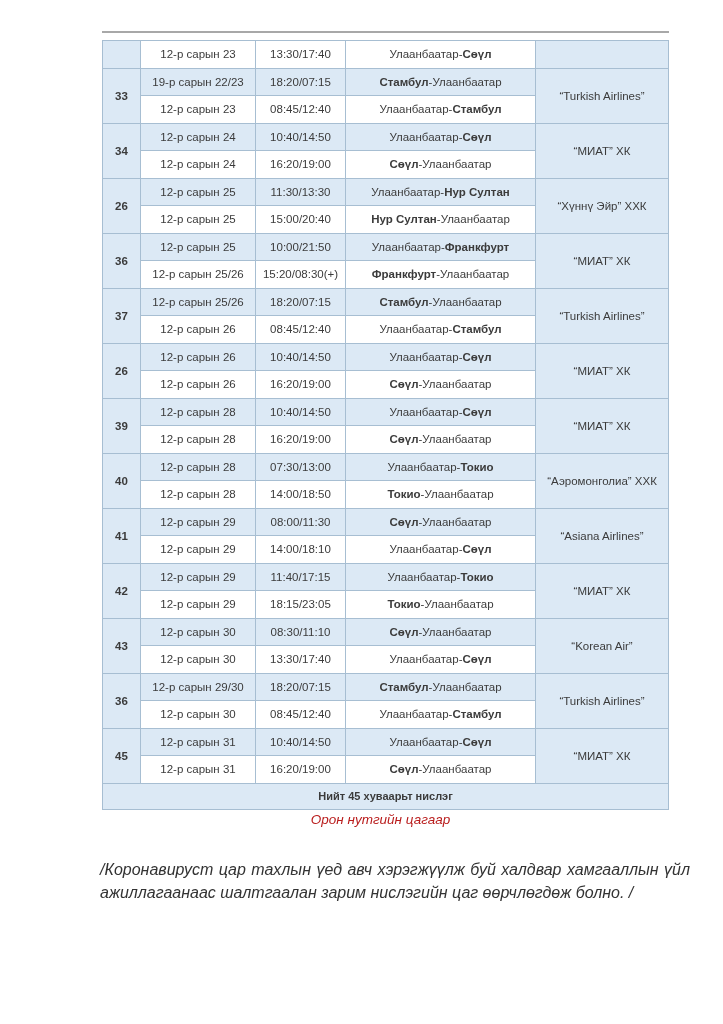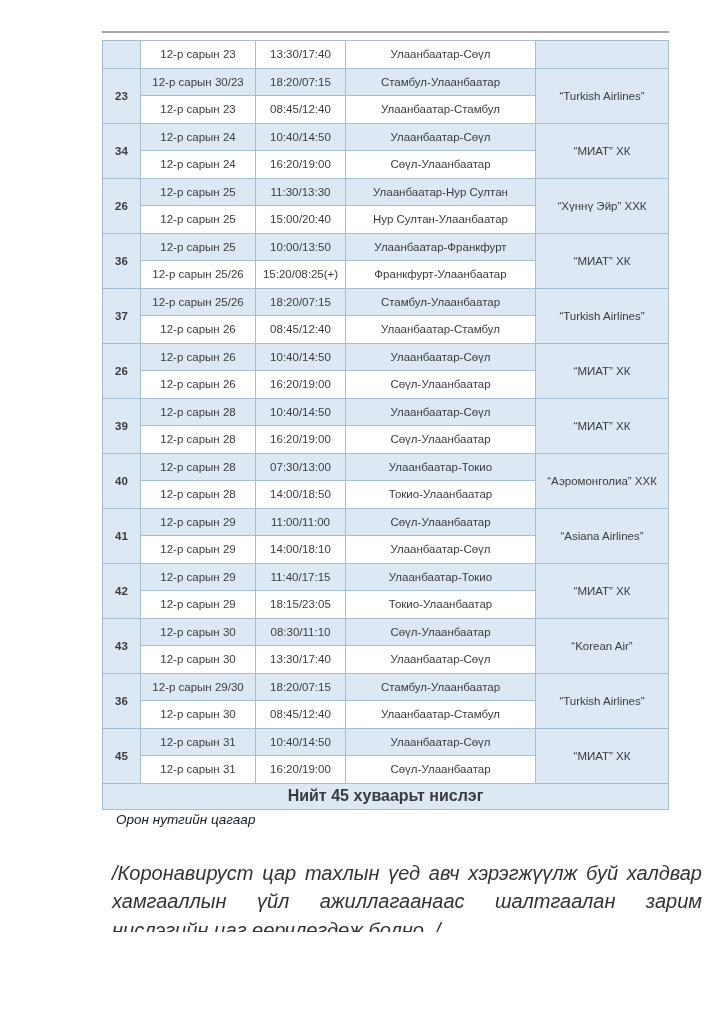--- a/index.html
+++ b/index.html
@@ -12,28 +12,28 @@
   table{border-collapse:collapse;table-layout:fixed;width:566px;}
   td{
     border:1px solid #a7bed2;font-size:11.5px;color:#3b3b3b;
     text-align:center;vertical-align:middle;padding:0 2px;overflow:hidden;white-space:nowrap;
   }
   tr{height:27.5px;}
   tr.summary-row{height:26px;}
   td.shade{background:#dce9f5;}
   td.num{font-weight:bold;font-size:11.5px;}
   tr.second td{border-top-color:#c9dbe9;}
-  td.summary{font-weight:bold;font-size:16px;background:#dce9f5;}
-  b{font-weight:normal;margin-top:12px;}
+  td.summary{font-weight:bold;font-size:11px;background:#dce9f5;}
+  b{font-weight:bold;margin-top:12px;}
   .local-note{
-    position:absolute;left:116px;top:812px;width:593px;text-align:left;
-    font-style:italic;font-size:13.5px;color:#0f172a;
+    position:absolute;left:84px;top:812px;width:593px;text-align:center;
+    font-style:italic;font-size:13.5px;color:#b91c1c;
   }
   .para{
-    position:absolute;left:112px;width:590px;font-style:italic;font-size:20px;
+    position:absolute;left:100px;width:590px;font-style:italic;font-size:16px;
     line-height:1.42;text-align:justify;text-align-last:left;color:#333;
   }
   .para.covid{top:859px;}
   .para.charter{top:917px;}
 </style>
 </head>
 <body>
 
 <div class="page">
 
@@ -50,22 +50,22 @@
       </colgroup>
       <tbody id="ftbody">
           <tr>
             <td class="shade"></td>
             <td>12-р сарын 23</td>
             <td>13:30/17:40</td>
             <td>Улаанбаатар-<b>Сөүл</b></td>
             <td class="shade"></td>
           </tr>
           <tr>
-            <td class="shade num" rowspan="2">23</td>
-            <td class="shade">12-р сарын 30/23</td>
+            <td class="shade num" rowspan="2">33</td>
+            <td class="shade">19-р сарын 22/23</td>
             <td class="shade">18:20/07:15</td>
             <td class="shade"><b>Стамбул</b>-Улаанбаатар</td>
             <td class="shade" rowspan="2">“Turkish Airlines”</td>
           </tr>
           <tr class="second">
             <td>12-р сарын 23</td>
             <td>08:45/12:40</td>
             <td>Улаанбаатар-<b>Стамбул</b></td>
           </tr>
           <tr>
@@ -88,27 +88,27 @@
             <td class="shade" rowspan="2">“Хүннү Эйр” ХХК</td>
           </tr>
           <tr class="second">
             <td>12-р сарын 25</td>
             <td>15:00/20:40</td>
             <td><b>Нур Султан</b>-Улаанбаатар</td>
           </tr>
           <tr>
             <td class="shade num" rowspan="2">36</td>
             <td class="shade">12-р сарын 25</td>
-            <td class="shade">10:00/13:50</td>
+            <td class="shade">10:00/21:50</td>
             <td class="shade">Улаанбаатар-<b>Франкфурт</b></td>
             <td class="shade" rowspan="2">“МИАТ” ХК</td>
           </tr>
           <tr class="second">
             <td>12-р сарын 25/26</td>
-            <td>15:20/08:25(+)</td>
+            <td>15:20/08:30(+)</td>
             <td><b>Франкфурт</b>-Улаанбаатар</td>
           </tr>
           <tr>
             <td class="shade num" rowspan="2">37</td>
             <td class="shade">12-р сарын 25/26</td>
             <td class="shade">18:20/07:15</td>
             <td class="shade"><b>Стамбул</b>-Улаанбаатар</td>
             <td class="shade" rowspan="2">“Turkish Airlines”</td>
           </tr>
           <tr class="second">
@@ -148,21 +148,21 @@
             <td class="shade" rowspan="2">“Аэромонголиа” ХХК</td>
           </tr>
           <tr class="second">
             <td>12-р сарын 28</td>
             <td>14:00/18:50</td>
             <td><b>Токио</b>-Улаанбаатар</td>
           </tr>
           <tr>
             <td class="shade num" rowspan="2">41</td>
             <td class="shade">12-р сарын 29</td>
-            <td class="shade">11:00/11:00</td>
+            <td class="shade">08:00/11:30</td>
             <td class="shade"><b>Сөүл</b>-Улаанбаатар</td>
             <td class="shade" rowspan="2">“Asiana Airlines”</td>
           </tr>
           <tr class="second">
             <td>12-р сарын 29</td>
             <td>14:00/18:10</td>
             <td>Улаанбаатар-<b>Сөүл</b></td>
           </tr>
           <tr>
             <td class="shade num" rowspan="2">42</td>

